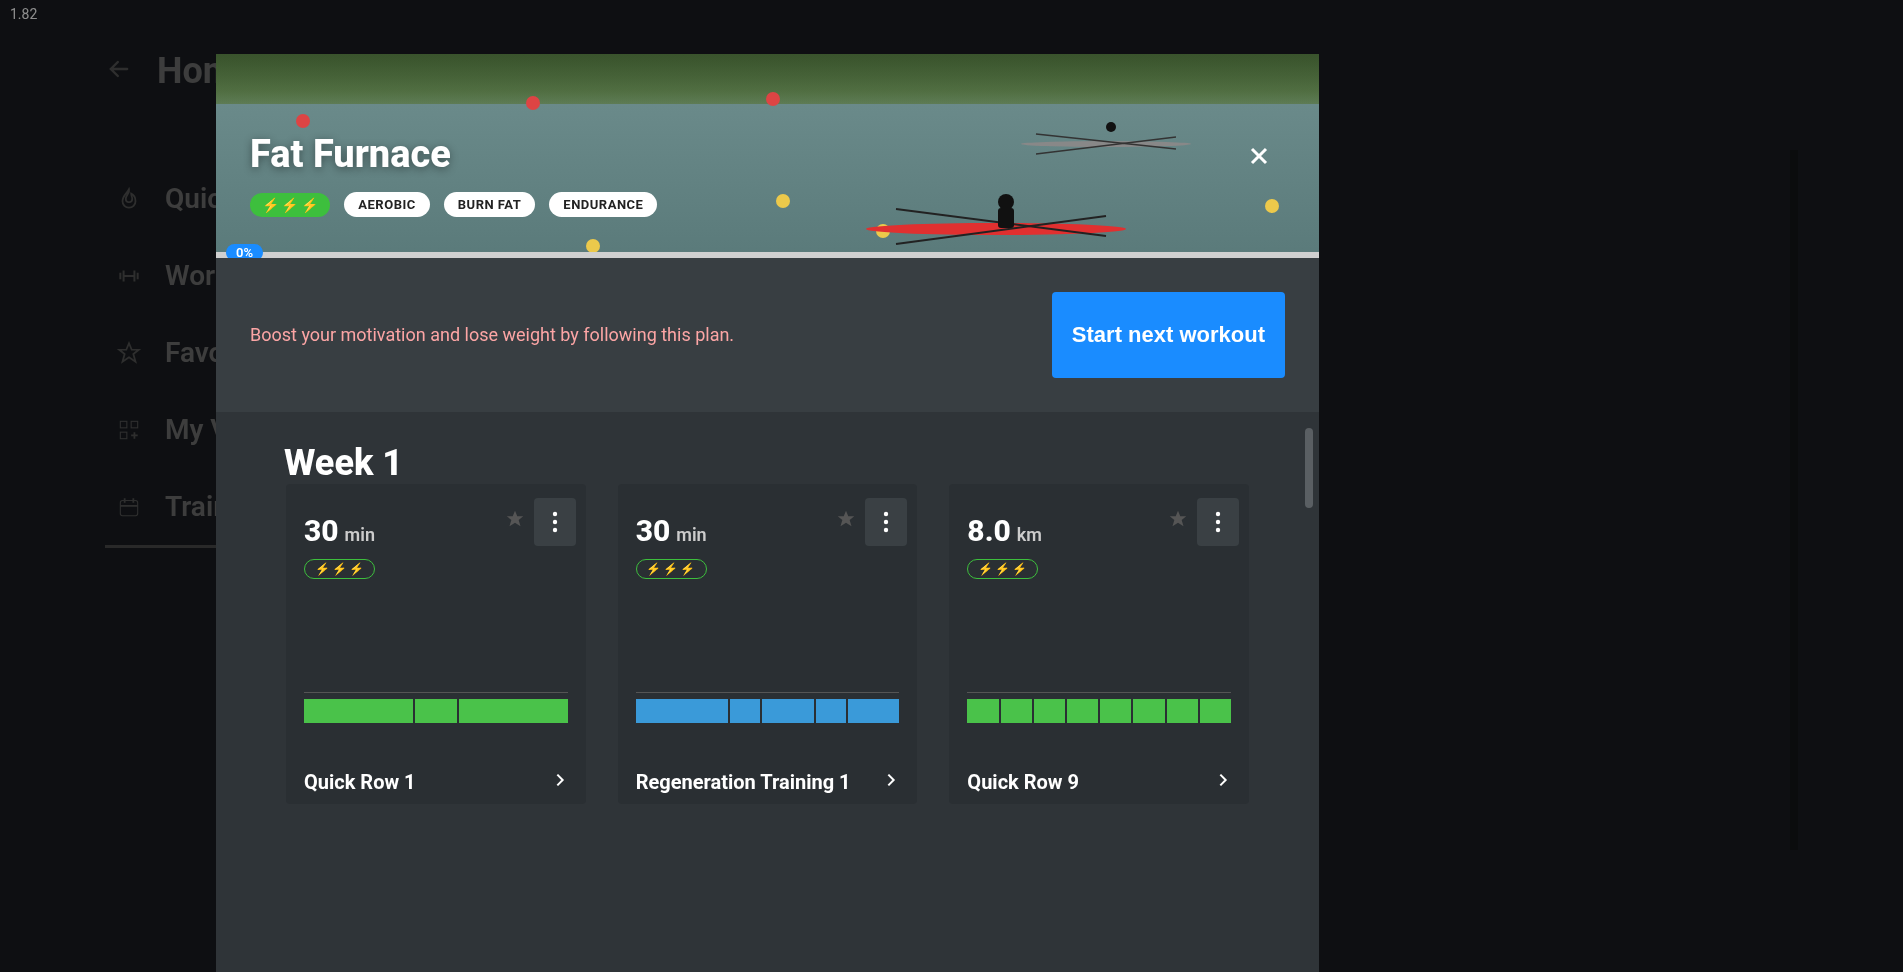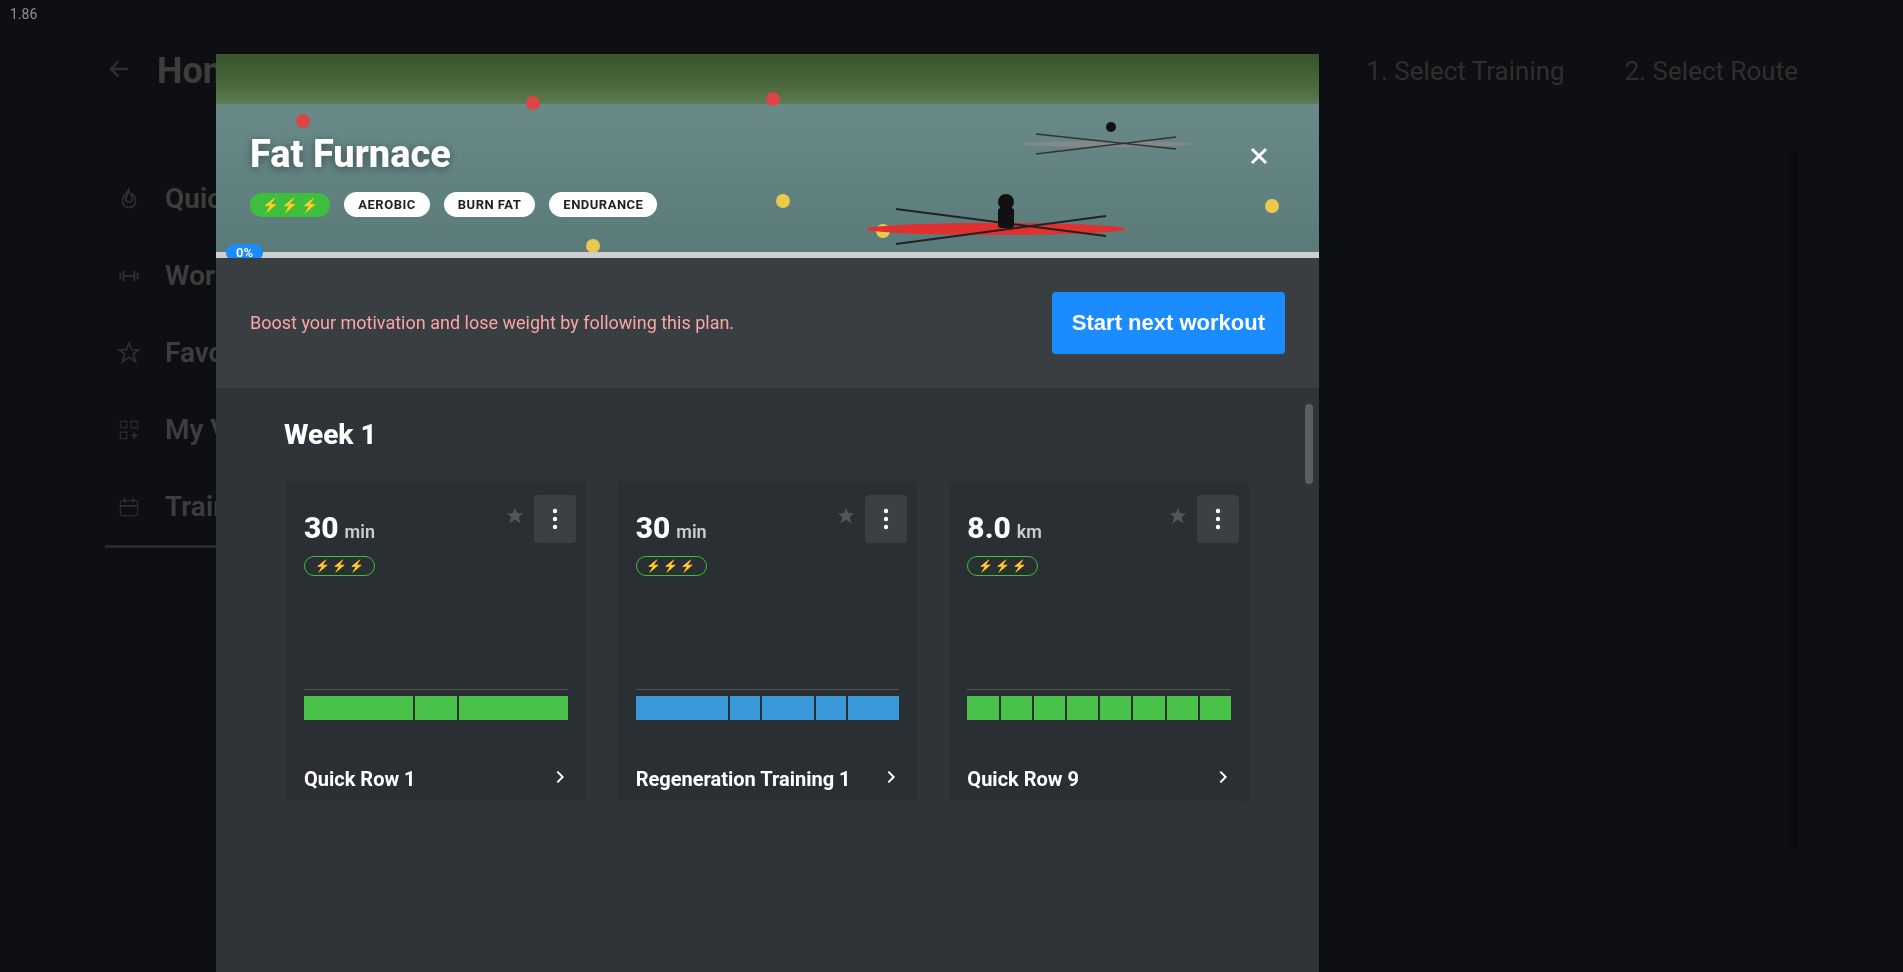--- a/index.html
+++ b/index.html
@@ -197,37 +197,36 @@
   font-size: 18px;
   color: #fca5a5;
   line-height: 1.45;
   max-width: 700px;
 }
 .start-btn {
   background: #1a8cff;
   color: #fff;
   border: none;
   border-radius: 4px;
-  padding: 18px 20px;
+  padding: 30px 20px;
   font-size: 22px;
   font-weight: 600;
   cursor: pointer;
 }
 
 .content {
   padding: 30px 70px 40px 70px;
   height: calc(100% - 204px - 126px);
   overflow: hidden;
   position: relative;
 }
 
 .week-title {
-  font-size: 28px;
+  font-size: 36px;
   font-weight: 800;
-  margin-bottom: 30px;
   margin-left: -2px;
 }
 
 .cards {
   display: flex;
   gap: 32px;
 }
 
 .card {
   flex: 1;
@@ -309,35 +308,31 @@
   top: 16px;
   width: 8px;
   height: 80px;
   background: #5a5f63;
   border-radius: 4px;
 }
 </style>
 </head>
 <body>
 
-<div class="version">1.86</div>
+<div class="version">1.82</div>
 
 <div class="bg-app">
   <div class="bg-header">
     <div class="left">
       <span class="back-arrow">
         <svg viewBox="0 0 24 24" fill="none">
             <path d="M19 12H5M11 6l-6 6 6 6" stroke-width="2" stroke-linecap="round"></path>
           </svg>
       </span>
       <span class="title">Home</span>
-    </div>
-    <div class="steps">
-      <span class="step">1. Select Training</span>
-      <span class="step">2. Select Route</span>
     </div>
   </div>
 
   <div class="bg-sidebar">
     <div class="item">
       <span class="icon">
           <svg viewBox="0 0 24 24">
             <path d="M12 3c1 4-3 5-3 9a3 3 0 006 0c0-2-1-3-1-5 2 1 4 3 4 7a6 6 0 11-12 0c0-5 4-7 6-11z" stroke-width="1.6"></path>
           </svg>
         </span>

